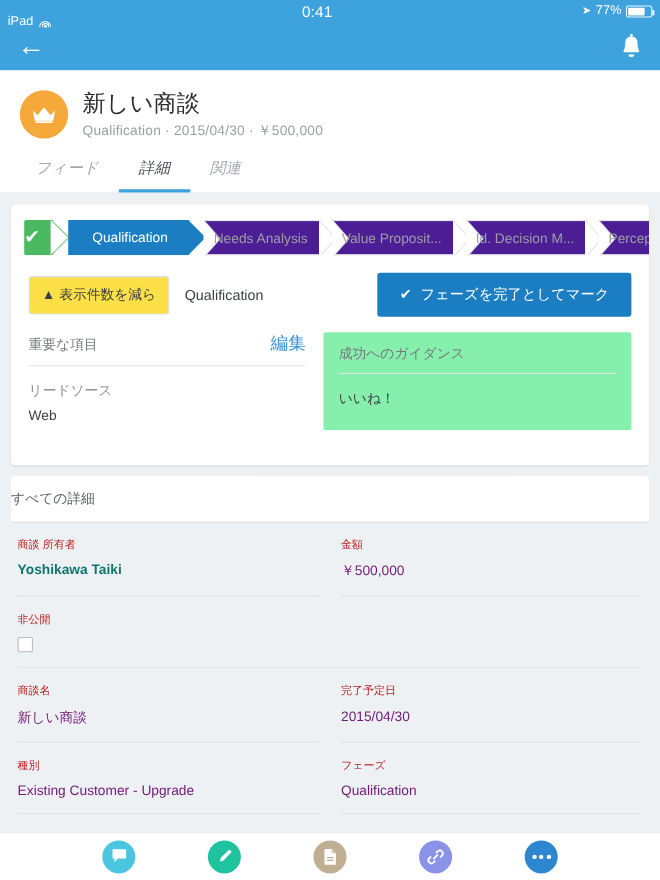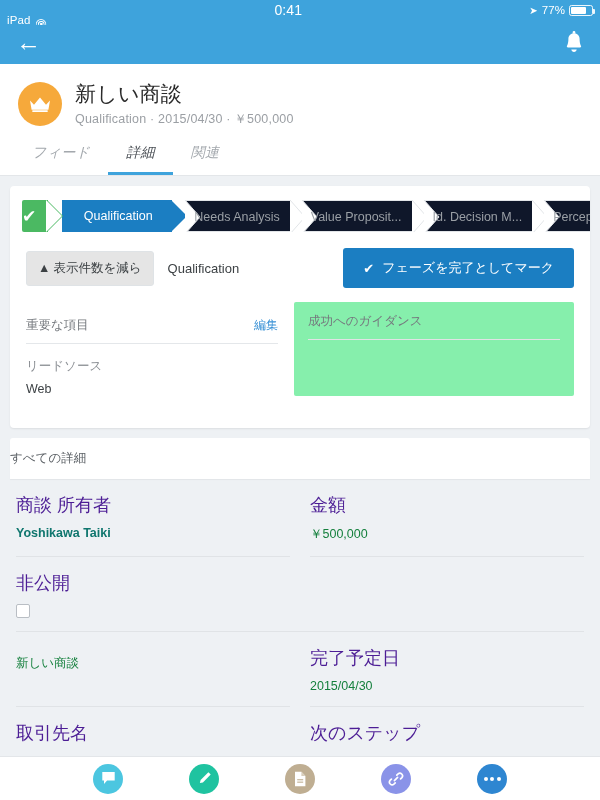--- a/index.html
+++ b/index.html
@@ -103,76 +103,76 @@
     border-top: 16px solid transparent; border-bottom: 16px solid transparent;
     border-left: 16px solid #fff;
   }
   .stage.active::after {
     right: -15px; top: 0; width: 0; height: 0;
     border-top: 16px solid transparent; border-bottom: 16px solid transparent;
     border-left: 16px solid #1b7ec2;
   }
   .stage.todo {
     color: #9a9fa5; border: 1px solid #e2e5e8; border-left: none; border-right: none;
-    background: #0f172a; margin-right: 13px; padding: 2px 10px 0 8px;
+    background: #4c1d95; margin-right: 13px; padding: 2px 10px 0 8px;
   }
   .stage.todo .chv-l, .stage.todo .chv-r {
     position: absolute; top: -1px; width: 15px; height: 34px; z-index: 1;
   }
   .stage.todo .chv-l { left: -1px; }
   .stage.todo .chv-r { right: -15px; }
   .stage.todo svg { display: block; overflow: visible; }
   .check-mark { font-size: 17px; font-weight: bold; }
 
   .path-controls {
     display: flex; align-items: center; padding: 16px 16px 0; gap: 14px;
   }
   .less-btn {
-    border: 1px solid #dfe3e6; background: #e5e5e5; border-radius: 3px;
+    border: 1px solid #dfe3e6; background: #fde047; border-radius: 3px;
     font-size: 12.5px; color: #3c4144; padding: 8px 11px; cursor: pointer;
-    font-family: Liberation Serif, serif; white-space: nowrap;
+    font-family: Liberation Sans, sans-serif; white-space: nowrap;
   }
   .stage-name { font-size: 13px; color: #3c4144; flex: 1; }
   .mark-btn {
     background: #1b7ec2; color: #fff; border: none; border-radius: 3px;
     font-size: 13px; padding: 11px 20px; cursor: pointer; font-family: inherit;
     display: flex; align-items: center; gap: 8px; white-space: nowrap;
   }
 
   
   .kf-row { display: flex; padding: 14px 16px 16px; gap: 16px; }
   .kf-col { flex: 1; }
   .kf-head {
     display: flex; justify-content: space-between; align-items: baseline;
     border-bottom: 1px solid #e4e7ea; padding-bottom: 9px;
   }
   .kf-head-title { font-size: 12.5px; color: #75797e; }
-  .kf-edit { font-size: 12px; color: #3a92d6; cursor: pointer; margin-top: 15px; }
+  .kf-edit { font-size: 16px; color: #3a92d6; cursor: pointer; }
   .kf-label { font-size: 12.5px; color: #8b8f94; margin-top: 14px; }
   .kf-value { font-size: 12.5px; color: #3c4144; margin-top: 7px; }
   .guid-col { flex: 1; background: #86efac; border-radius: 2px; padding: 0 14px 20px; }
   .guid-head {
     font-size: 12.5px; color: #75797e; padding: 11px 0 9px;
     border-bottom: 1px solid #e0e3e5;
   }
   .guid-body { font-size: 12.5px; color: #3c4144; padding-top: 14px; }
 
   
   .details-head {
     background: #fff; margin: 10px 10px 0; border-radius: 3px 3px 0 0;
     padding: 12px 0; font-size: 12.5px; color: #5c6166;
     box-shadow: 0 1px 1px rgba(0,0,0,.05);
   }
   .details-body { padding: 0 10px; }
   .det-row { display: flex; gap: 20px; padding: 0 6px; }
   .det-cell {
     flex: 1; padding: 14px 0 13px; border-bottom: 1px solid #e0e3e6; min-height: 62px;
   }
-  .det-label { font-size: 18px; color: #4c1d95; }
-  .det-value { font-size: 12.5px; color: #15803d; margin-top: 9px; }
+  .det-label { font-size: 10px; color: #b91c1c; }
+  .det-value { font-size: 12.5px; color: #701a75; margin-top: 9px; }
   .det-value.link { color: #0f766e; cursor: pointer; font-weight: bold; }
   .det-checkbox {
     width: 14px; height: 14px; border: 1px solid #b9bec4; border-radius: 2px;
     background: #fff; margin-top: 9px; cursor: pointer;
   }
 
   
   .actionbar {
     position: absolute; left: 0; bottom: 0; width: 600px; height: 44px;
     background: #fff; border-top: 1px solid #e3e6e9;
@@ -330,20 +330,21 @@
       <div class="kf-col">
         <div class="kf-head">
           <span class="kf-head-title">重要な項目</span>
           <span class="kf-edit">編集</span>
         </div>
         <div class="kf-label">リードソース</div>
         <div class="kf-value">Web</div>
       </div>
       <div class="guid-col">
         <div class="guid-head">成功へのガイダンス</div>
+        <div class="guid-body">いいね！</div>
       </div>
     </div>
   </div>
 
   <div class="details-head">すべての詳細</div>
   <div class="details-body">
 
     <div class="det-row">
       <div class="det-cell">
         <div class="det-label">商談 所有者</div>
@@ -357,38 +358,29 @@
 
     <div class="det-row">
       <div class="det-cell">
         <div class="det-label">非公開</div>
         <div class="det-checkbox"></div>
       </div>
     </div>
 
     <div class="det-row">
       <div class="det-cell">
+        <div class="det-label">商談名</div>
         <div class="det-value">新しい商談</div>
       </div>
       <div class="det-cell">
         <div class="det-label">完了予定日</div>
         <div class="det-value">2015/04/30</div>
       </div>
     </div>
 
-    <div class="det-row">
-      <div class="det-cell">
-        <div class="det-label">取引先名</div>
-        <div class="det-value"></div>
-      </div>
-      <div class="det-cell">
-        <div class="det-label">次のステップ</div>
-        <div class="det-value"></div>
-      </div>
-    </div>
 
     <div class="det-row">
       <div class="det-cell">
         <div class="det-label">種別</div>
         <div class="det-value">Existing Customer - Upgrade</div>
       </div>
       <div class="det-cell">
         <div class="det-label">フェーズ</div>
         <div class="det-value">Qualification</div>
       </div>

